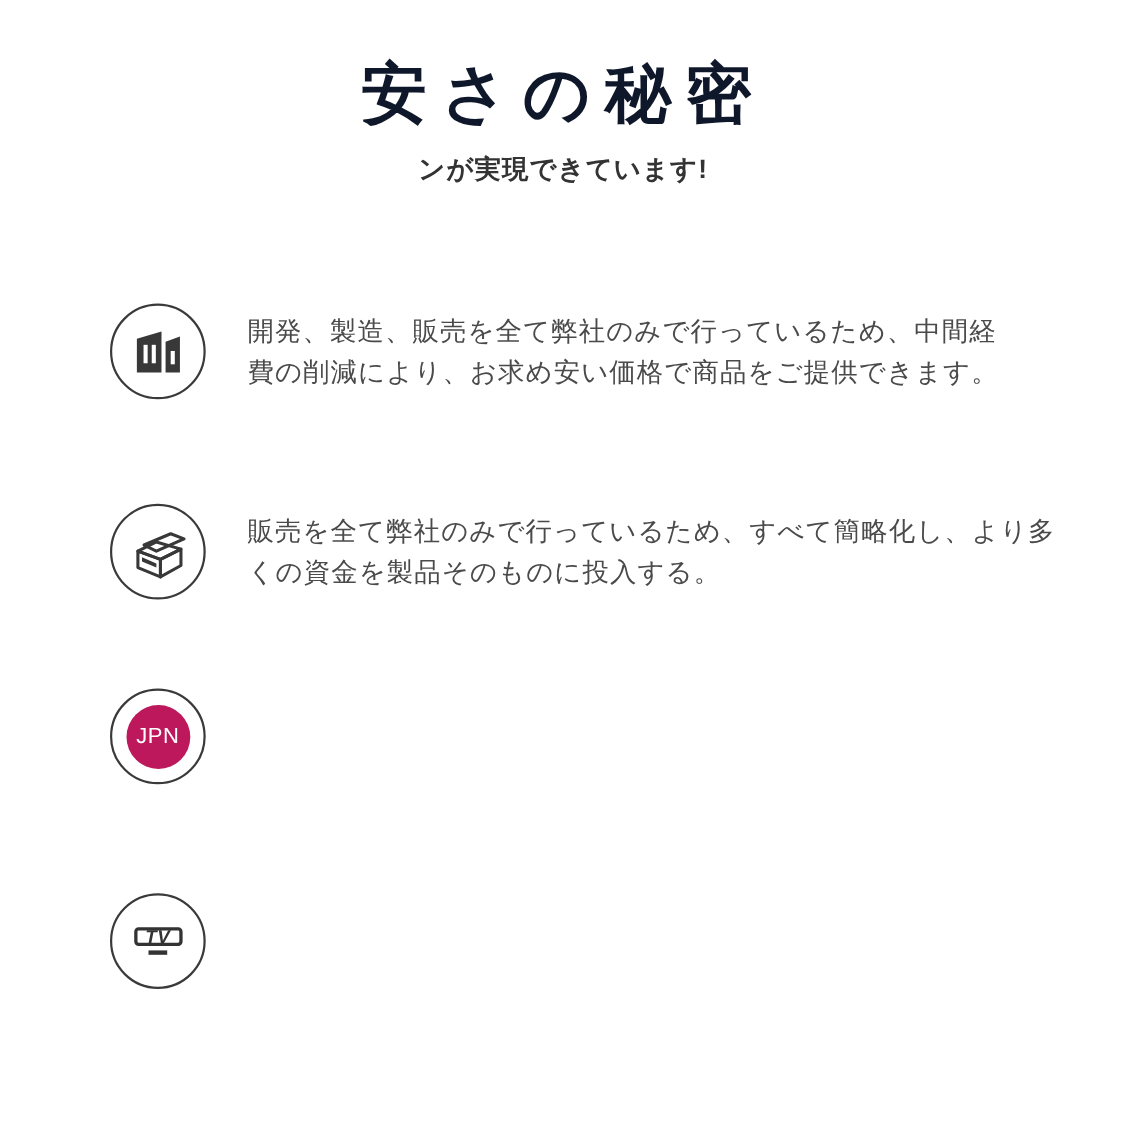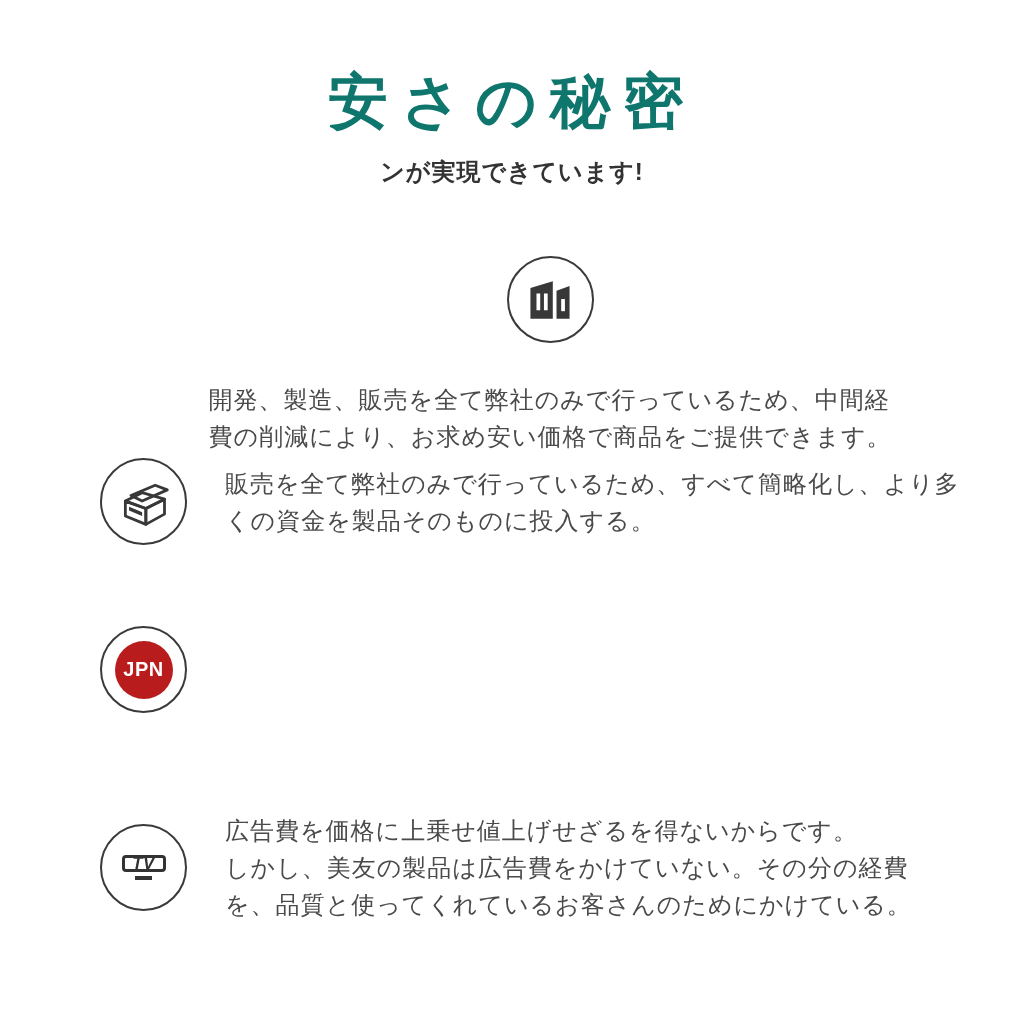--- a/index.html
+++ b/index.html
@@ -17,44 +17,44 @@
   }
   .header {
     position: absolute;
     top: 0;
     left: 0;
     width: 1024px;
     text-align: center;
   }
   .title {
     margin: 0;
-    padding-top: 66px;
+    padding-top: 49px;
     font-size: 60px;
     line-height: 72px;
     font-weight: bold;
     letter-spacing: 13px;
-    color: #0f766e;
+    color: #0f172a;
   }
   .subtitle {
     margin: 20px 0 0 0;
     font-size: 24px;
     line-height: 28px;
     font-weight: bold;
     letter-spacing: 1px;
     color: #333333;
   }
   .row {
     position: absolute;
     left: 100px;
     width: 900px;
     display: flex;
     align-items: center;
     gap: 38px;
   }
-  .row-1 { top: 256px; flex-direction: column; }
+  .row-1 { top: 276px; }
   .row-2 { top: 458px; }
   .row-3 { top: 626px; }
   .row-4 { top: 812px; }
   .icon-circle {
     flex: 0 0 auto;
     width: 87px;
     height: 87px;
     border: 2.5px solid #3a3a3a;
     border-radius: 50%;
     box-sizing: border-box;
@@ -69,27 +69,27 @@
     font-size: 24px;
     line-height: 37px;
     letter-spacing: 1px;
     color: #4a4a4a;
     white-space: pre-line;
   }
   .jpn-inner {
     width: 58px;
     height: 58px;
     border-radius: 50%;
-    background: #b91c1c;
+    background: #be185d;
     color: #ffffff;
     display: flex;
     align-items: center;
     justify-content: center;
     font-size: 20px;
-    font-weight: bold;
+    font-weight: normal;
     letter-spacing: 0.5px;
     text-align: center;
   }
   .tv-screen {
     width: 44px;
     height: 17px;
     border: 3.5px solid #333333;
     border-radius: 4px;
     box-sizing: border-box;
     display: flex;
@@ -153,18 +153,15 @@
     <div class="icon-circle">
       <div class="jpn-inner">JPN</div>
     </div>
   </div>
 
   <div class="row row-4">
     <div class="icon-circle">
       <div class="tv-screen">TV</div>
       <div class="tv-stand"></div>
     </div>
-    <p class="body-text">広告費を価格に上乗せ値上げせざるを得ないからです。
-しかし、美友の製品は広告費をかけていない。その分の経費
-を、品質と使ってくれているお客さんのためにかけている。</p>
   </div>
 
 </div>
 
 </body></html>

